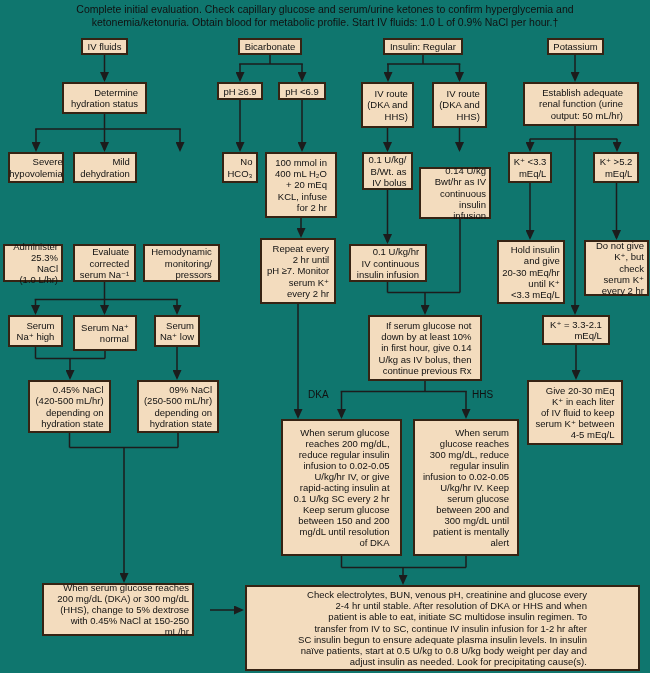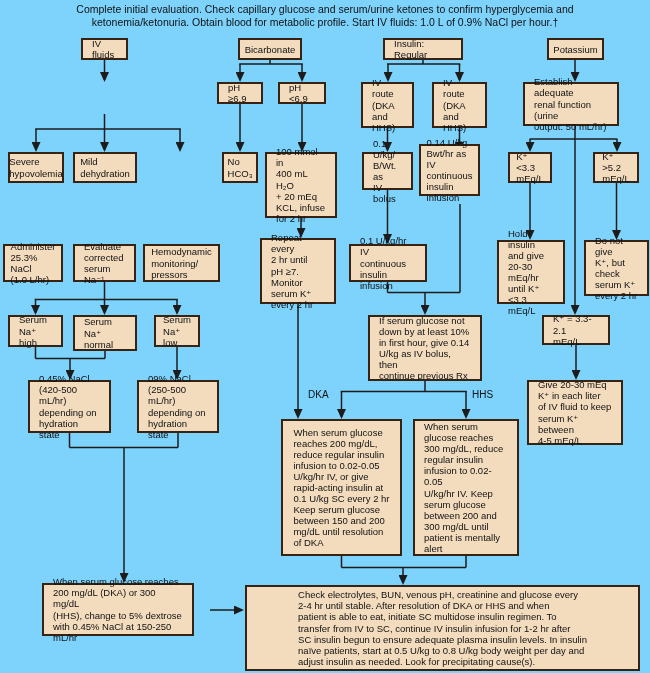--- a/index.html
+++ b/index.html
@@ -1,30 +1,30 @@
 <!DOCTYPE html>
 <html><head>
 <meta charset="utf-8">
 <style>
   html,body{margin:0;padding:0;background:#ffffff;}
   #canvas{
-    position:relative;width:650px;height:673px;background:#7dd3fc;
+    position:relative;width:650px;height:673px;background:#0f766e;
     font-family:"Liberation Sans","DejaVu Sans",sans-serif;color:#111;
     overflow:hidden;
   }
   .header{
     position:absolute;left:0;right:0;top:3px;text-align:center;
     font-size:10.5px;line-height:1.25;white-space:pre-line;color:#111;
   }
   .node{
     position:absolute;box-sizing:border-box;
     background:#f3dcbe;border:2px solid #362313;
     display:flex;align-items:center;justify-content:center;
-    text-align:left;font-size:9.5px;line-height:1.16;
-    white-space:pre-line;padding:9px;color:#111;
+    text-align:right;font-size:9.5px;line-height:1.16;
+    white-space:pre-line;padding:3px;color:#111;
   }
   .branch-label{
     position:absolute;font-size:10px;color:#111;
   }
   svg.connectors{position:absolute;left:0;top:0;}
   svg.connectors path{fill:none;stroke:#1c1c1c;stroke-width:1.5;}
   svg.connectors .arrow{marker-end:url(#arw);}
 </style>
 </head>
 <body>
@@ -87,47 +87,49 @@
   </svg>
 
   <div class="header">Complete initial evaluation. Check capillary glucose and serum/urine ketones to confirm hyperglycemia and
 ketonemia/ketonuria. Obtain blood for metabolic profile. Start IV fluids: 1.0 L of 0.9% NaCl per hour.†</div>
 
   <div class="node" style="left:81px;top:38px;width:47px;height:17px">IV fluids</div>
   <div class="node" style="left:238px;top:38px;width:64px;height:17px">Bicarbonate</div>
   <div class="node" style="left:383px;top:38px;width:80px;height:17px">Insulin: Regular</div>
   <div class="node" style="left:547px;top:38px;width:57px;height:17px">Potassium</div>
 
+  <div class="node" style="left:62px;top:82px;width:85px;height:32px">Determine
+hydration status</div>
   <div class="node" style="left:217px;top:82px;width:46px;height:18px">pH ≥6.9</div>
   <div class="node" style="left:278px;top:82px;width:48px;height:18px">pH &lt;6.9</div>
   <div class="node" style="left:361px;top:82px;width:53px;height:46px">IV route
 (DKA and
 HHS)</div>
   <div class="node" style="left:432px;top:82px;width:55px;height:46px">IV route
 (DKA and
 HHS)</div>
-  <div class="node" style="left:523px;top:82px;width:96px;height:44px">Establish adequate
+  <div class="node" style="left:523px;top:82px;width:116px;height:44px">Establish adequate
 renal function (urine
 output: 50 mL/hr)</div>
 
   <div class="node" style="left:8px;top:152px;width:56px;height:31px">Severe
 hypovolemia</div>
   <div class="node" style="left:73px;top:152px;width:64px;height:31px">Mild
 dehydration</div>
   <div class="node" style="left:222px;top:152px;width:36px;height:31px">No
 HCO₃</div>
   <div class="node" style="left:265px;top:152px;width:72px;height:66px">100 mmol in
 400 mL H₂O
 + 20 mEq
 KCL, infuse
 for 2 hr</div>
   <div class="node" style="left:362px;top:152px;width:51px;height:38px">0.1 U/kg/
 B/Wt. as
 IV bolus</div>
-  <div class="node" style="left:419px;top:144px;width:61px;height:52px">0.14 U/kg
+  <div class="node" style="left:419px;top:167px;width:72px;height:52px">0.14 U/kg
 Bwt/hr as IV
 continuous
 insulin infusion</div>
   <div class="node" style="left:508px;top:152px;width:44px;height:31px">K⁺ &lt;3.3
 mEq/L</div>
   <div class="node" style="left:593px;top:152px;width:46px;height:31px">K⁺ &gt;5.2
 mEq/L</div>
 
   <div class="node" style="left:3px;top:244px;width:60px;height:38px">Administer
 25.3% NaCl

